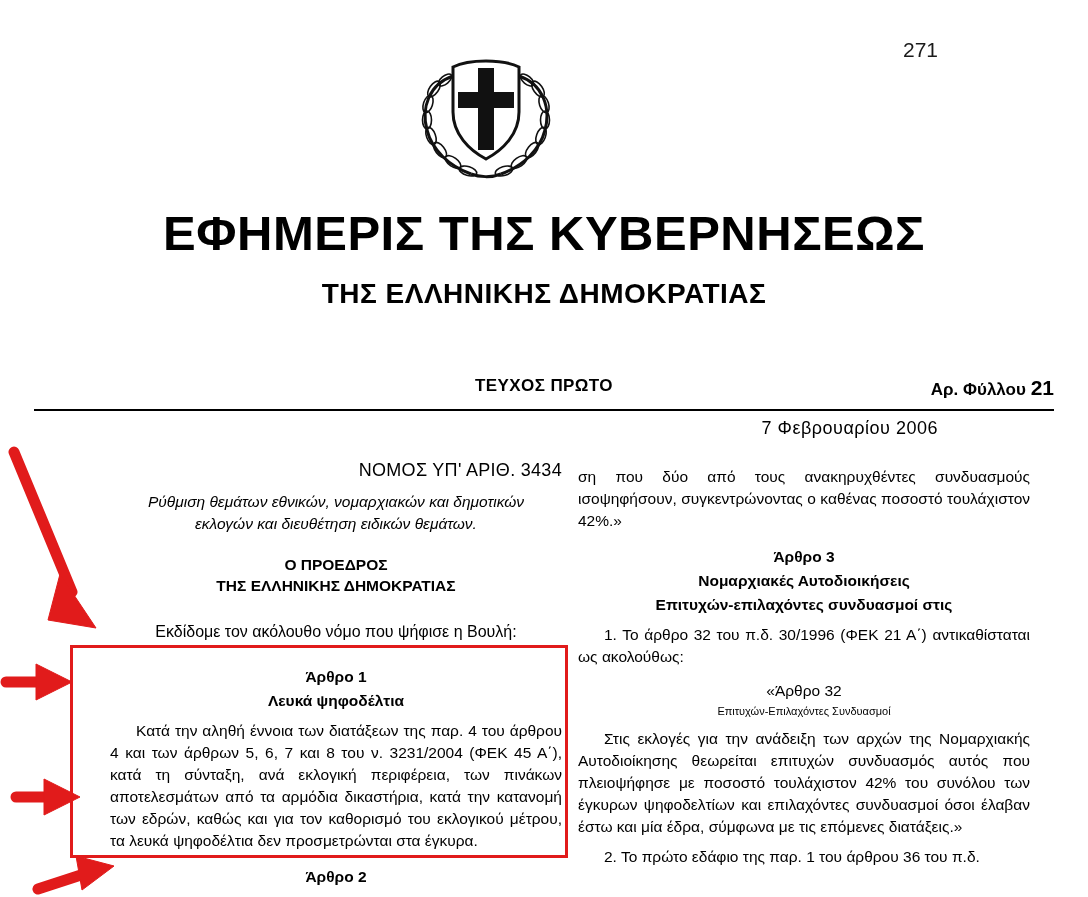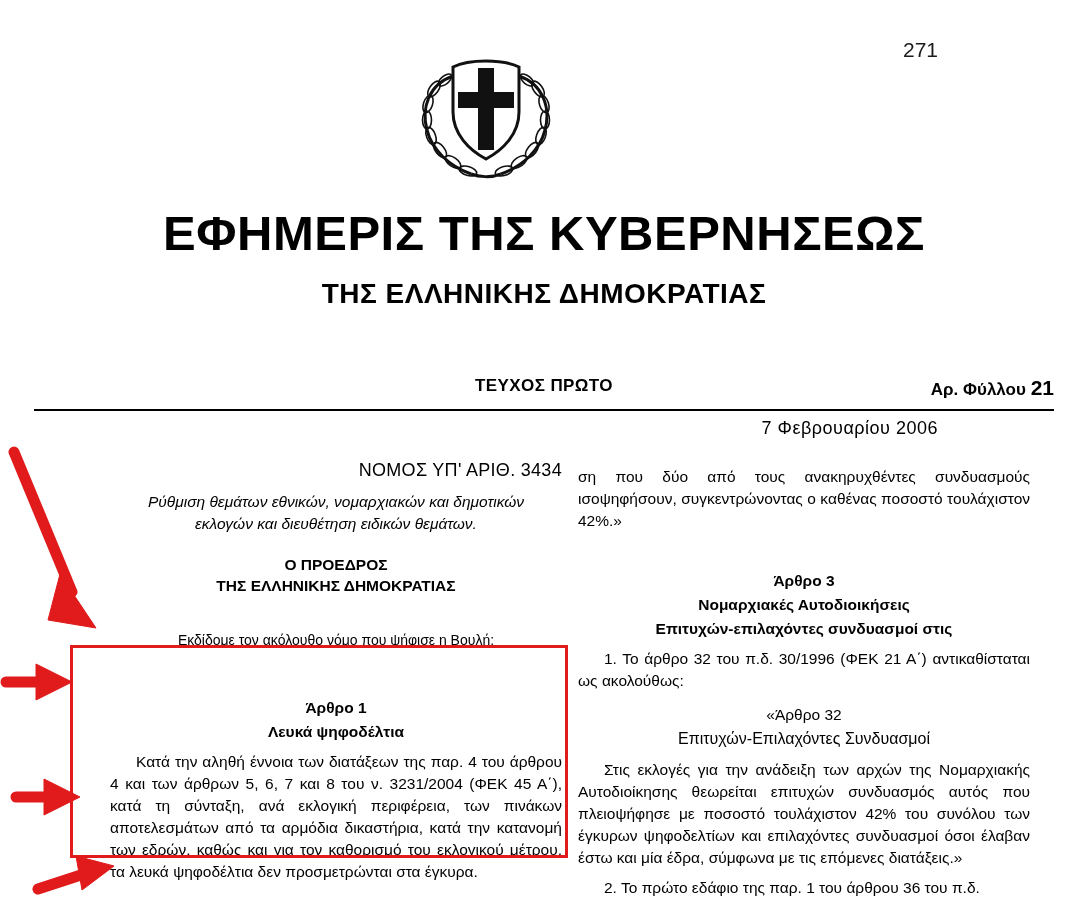--- a/index.html
+++ b/index.html
@@ -134,29 +134,29 @@
   }
   .president {
     text-align: center;
     font-weight: bold;
     font-size: 15.5px;
     line-height: 1.35;
     margin-top: 20px;
   }
   .enact {
     text-align: center;
-    font-size: 14px;
-    margin-top: 34px;
+    font-size: 16px;
+    margin-top: 24px;
   }
 
   .article-title {
     text-align: center;
     font-weight: bold;
     font-size: 15.5px;
-    margin-top: 24px;
+    margin-top: 0;
   }
   .article-sub {
     text-align: center;
     font-weight: bold;
     font-size: 15.5px;
     margin-top: 2px;
   }
   .para {
     margin-top: 8px;
     text-indent: 26px;
@@ -184,21 +184,21 @@
     pointer-events: none;
   }
 
   
   .quote-title {
     text-align: center;
     font-size: 15.5px;
   }
   .quote-sub {
     text-align: center;
-    font-size: 16px;
+    font-size: 11px;
     margin-top: 2px;
   }
 </style>
 </head>
 <body>
 
 <div class="page">
 
   <div class="page-number">271</div>
 

